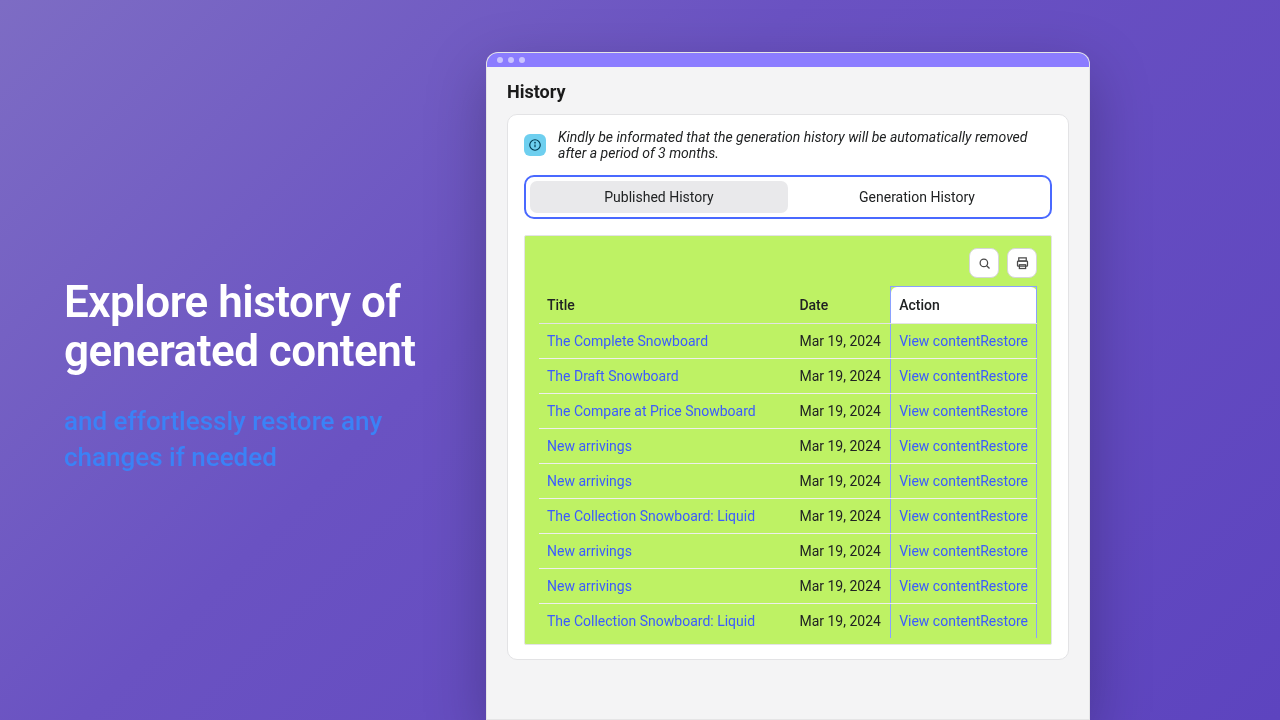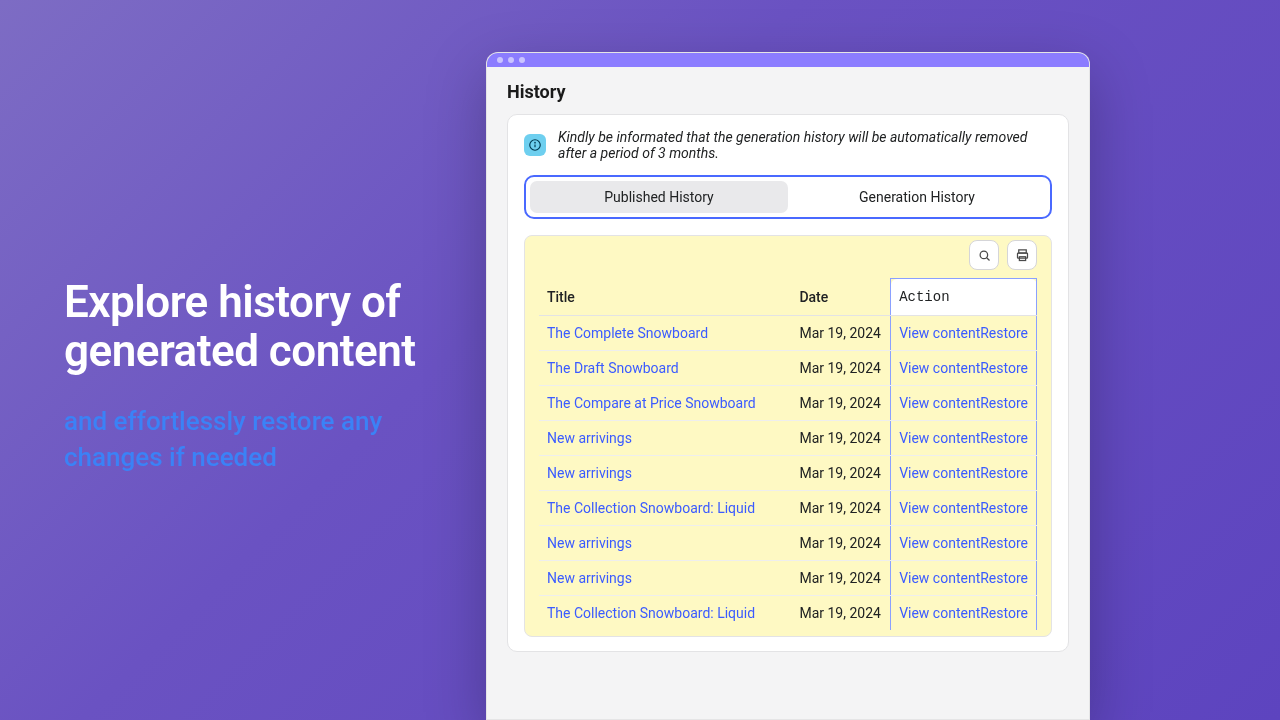--- a/index.html
+++ b/index.html
@@ -104,24 +104,24 @@
     color: #202223;
     border-radius: 7px;
     cursor: pointer;
   }
   .tab.active {
     background: #e9e9eb;
   }
 
   .panel {
     margin-top: 16px;
-    background: #fef9c3;
+    background: #bef264;
     border: 1px solid #e3e3e5;
-    border-radius: 8px;
-    padding: 4px 14px 6px 14px;
+    border-radius: 2px;
+    padding: 12px 14px 6px 14px;
   }
   .panel-tools {
     display: flex;
     justify-content: flex-end;
     gap: 8px;
     margin-bottom: 8px;
   }
   .tool-btn {
     width: 30px; height: 30px;
     border: 1px solid #d5d5d8;
@@ -149,21 +149,21 @@
     white-space: nowrap;
   }
   tbody tr:last-child td { border-bottom: none; }
   .col-title { width: 52%; }
   .col-date  { width: 20%; }
   .col-action{ width: 28%; }
   th.col-action, td.action-cell {
     border-left: 1px solid #8aa0ff;
     border-right: 1px solid #8aa0ff;
   }
-  th.col-action { border-top: 1px solid #8aa0ff; border-radius: 6px 6px 0 0; font-family: Liberation Mono, monospace; }
+  th.col-action { border-top: 1px solid #8aa0ff; border-radius: 6px 6px 0 0; }
   thead th.col-action { background: #fff; }
 
   .link { color: #3b5bff; cursor: pointer; }
   .actions a { color: #3b5bff; cursor: pointer; text-decoration: none; }
   .actions a + a { }
 </style>
 </head>
 <body>
 
 <div class="promo">

